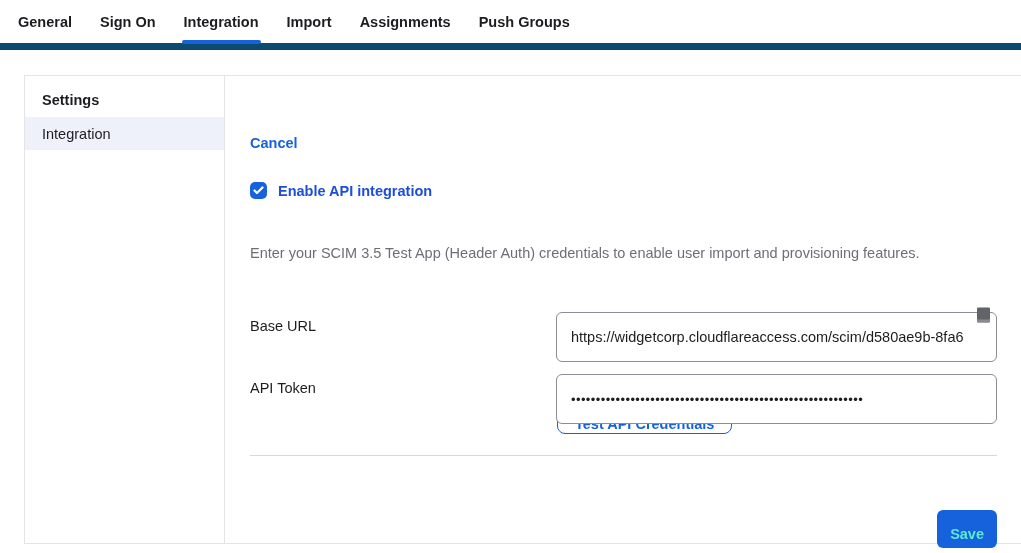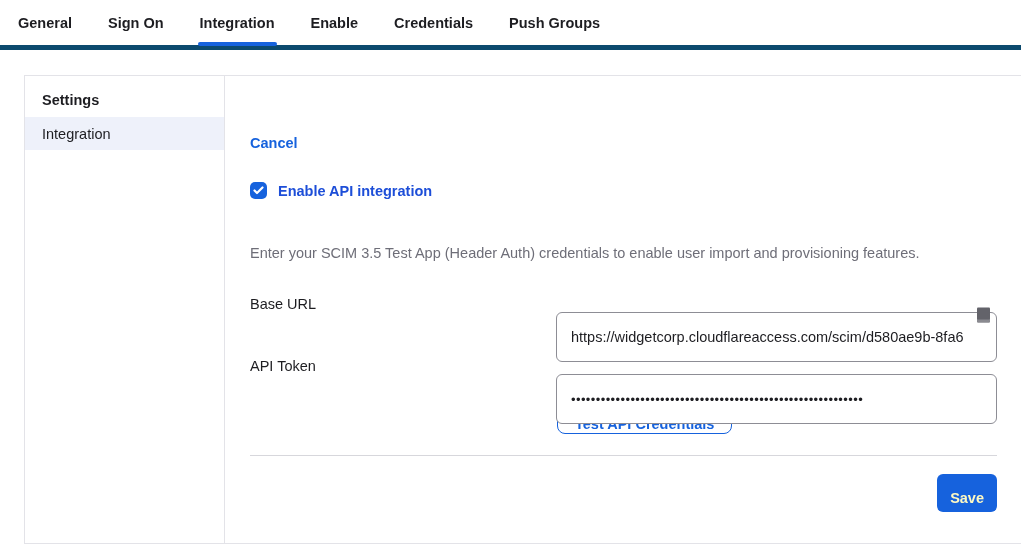--- a/index.html
+++ b/index.html
@@ -1,23 +1,23 @@
 <!DOCTYPE html>
 <html><head>
 <meta charset="utf-8">
 <style>
   * { margin: 0; padding: 0; box-sizing: border-box; }
   html, body { width: 1021px; height: 553px; background: #ffffff; overflow: hidden; }
   body { font-family: "Liberation Sans", "DejaVu Sans", sans-serif; color: #1d1d21; }
 
   
   .tabbar {
-    display: flex; align-items: stretch; gap: 36px;
+    display: flex; align-items: stretch; gap: 28px;
     height: 50px; padding-left: 18px;
-    border-bottom: 5px solid #0c4a6e;
+    border-bottom: 7px solid #0c4a6e;
     background: #ffffff;
   }
   .tab {
     display: flex; align-items: center;
     font-size: 14.5px; font-weight: 700; color: #1d1d21;
     position: relative; cursor: pointer; white-space: nowrap;
   }
   .tab.active::after {
     content: ""; position: absolute; left: -2px; right: -2px; bottom: -1px;
     height: 4px; background: #1662dd; border-radius: 2px;
@@ -50,21 +50,21 @@
   .checkbox {
     width: 17px; height: 17px; border-radius: 5px; background: #1662dd;
     display: inline-flex; align-items: center; justify-content: center; cursor: pointer; flex: none;
   }
   .checkbox svg { display: block; }
   .check-label { font-size: 14.5px; font-weight: 700; color: #1d4ed8; }
 
   .desc { margin-top: 46px; font-size: 14.5px; color: #6e6e78; }
 
   .field-row {
-    display: flex; align-items: flex-start; justify-content: space-between;
+    display: flex; align-items: flex-end; justify-content: space-between;
     margin-top: 24px; height: 38px;
   }
   .field-row.first { margin-top: 35px; }
   .field-label { font-size: 14.5px; color: #1d1d21; }
   .input-wrap { position: relative; width: 441px; height: 38px; }
   .text-input {
     width: 100%; height: 50px;
     border: 1px solid #8d8d95; border-radius: 6px;
     padding: 1px 14px; font-size: 14.5px; color: #1d1d21;
     font-family: "Liberation Sans", "DejaVu Sans", sans-serif;
@@ -84,33 +84,34 @@
     color: #1662dd; font-size: 14.5px; font-weight: 700; cursor: pointer;
     font-family: "Liberation Sans", "DejaVu Sans", sans-serif;
   }
 
   .divider { margin-top: 21px; border-top: 1px solid #d7d7dc; }
 
   .save-row { text-align: right; margin-top: 18px; }
   .btn-primary {
     height: 38px; min-width: 58px; padding: 16px 13px;
     background: #1662dd; border: none; border-radius: 6px;
-    color: #fef9c3; font-size: 14.5px; font-weight: 700; cursor: pointer;
+    color: #5eead4; font-size: 14.5px; font-weight: 700; cursor: pointer;
     font-family: "Liberation Sans", "DejaVu Sans", sans-serif;
+    margin-top: 36px;
   }
 </style>
 </head>
 <body>
 
 <nav class="tabbar">
   <div class="tab">General</div>
   <div class="tab">Sign On</div>
   <div class="tab active">Integration</div>
-  <div class="tab">Enable</div>
-  <div class="tab">Credentials</div>
+  <div class="tab">Import</div>
+  <div class="tab">Assignments</div>
   <div class="tab">Push Groups</div>
 </nav>
 
 <div class="panel">
 
   <aside class="sidebar">
     <div class="sidebar-heading">Settings</div>
     <div class="sidebar-item active">Integration</div>
   </aside>
 

